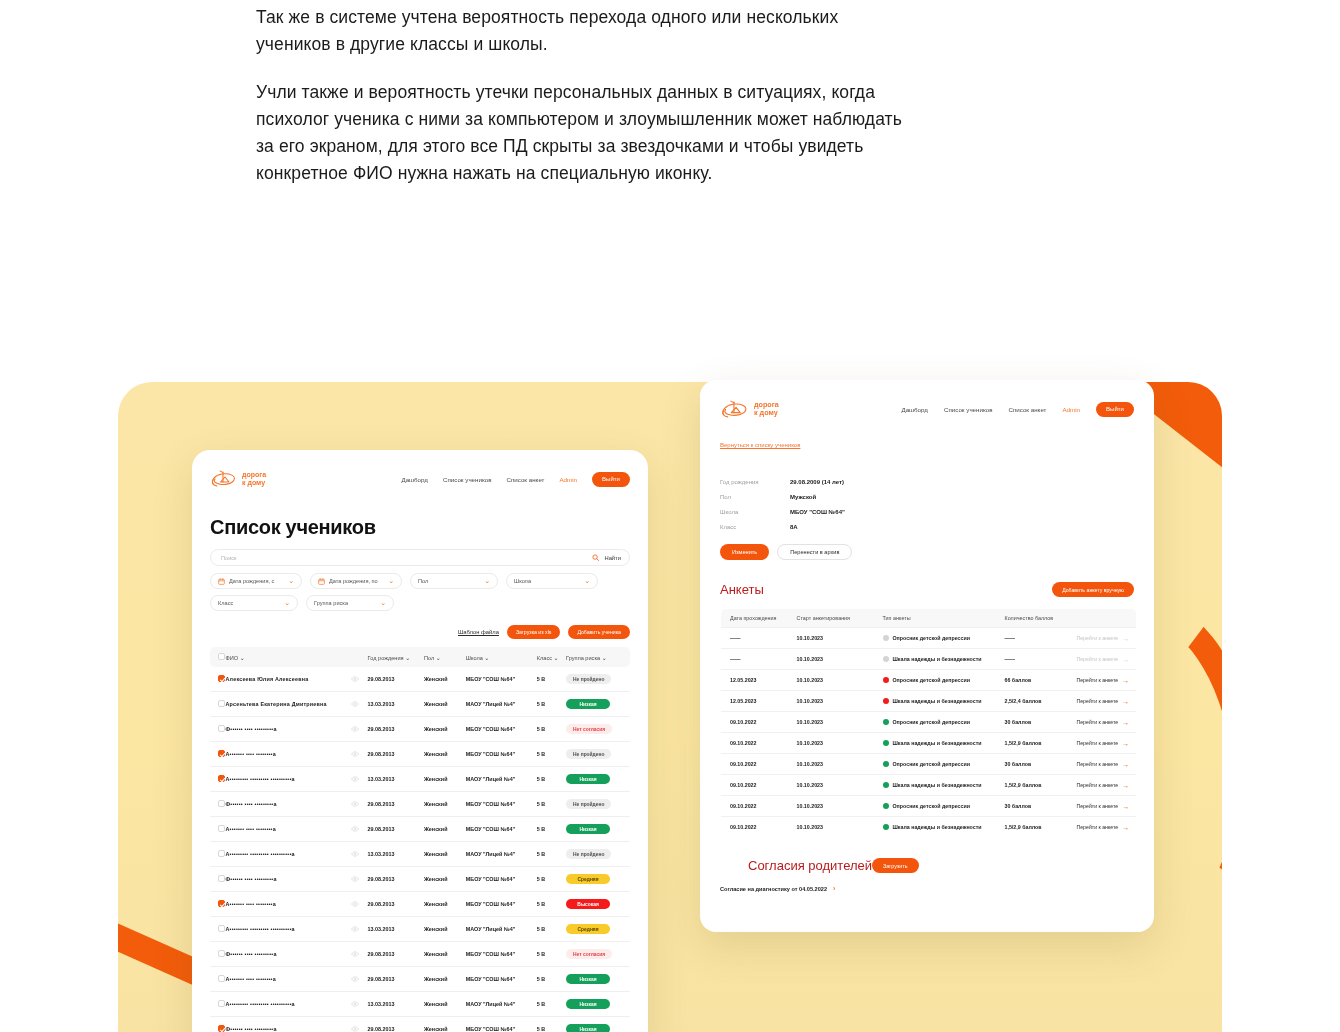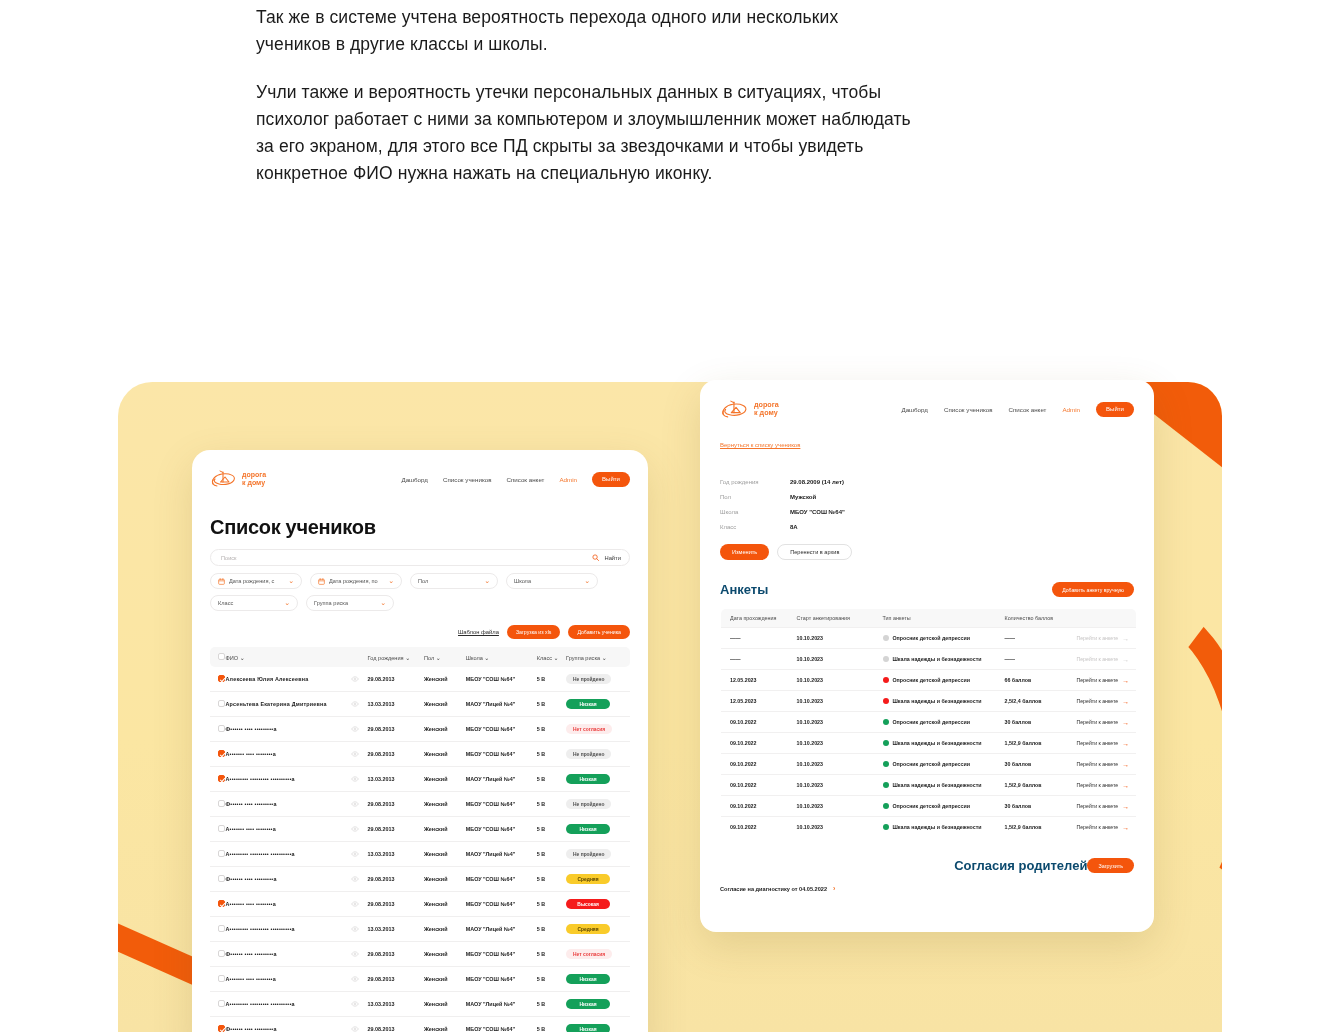--- a/index.html
+++ b/index.html
@@ -169,21 +169,21 @@
   .cr-facts { margin-top:12px; }
   .fact { display:flex; align-items:center; height:15px; font-size:6px; }
   .fact .k { width:70px; color:#9d9d9d; }
   .fact .v { color:#1a1a1a; font-weight:700; }
 
   .cr-btns { display:flex; align-items:center; gap:8px; margin-top:10px; }
   .cr-btns .btn-orange { height:16px; padding:0 12px; font-size:5.6px; }
   .cr-btns .btn-ghost { height:16px; padding:0 12px; font-size:5.6px; }
 
   .sec-head { display:flex; align-items:center; justify-content:space-between; margin-top:22px; }
-  .sec-title { font-size:13px; font-weight:700; color:#0c4a6e; }
+  .sec-title { font-size:13px; font-weight:400; color:#b91c1c; }
   .sec-head .btn-orange { height:15px; padding:0 10px; font-size:5.2px; }
 
   .atbl { width:100%; border-collapse:collapse; table-layout:fixed; margin-top:11px;
           border:1px solid #f0efef; border-radius:6px; overflow:hidden; }
   .atbl thead th {
     background:#f8f8f8; font-size:5.4px; color:#4b4b4b; font-weight:400;
     text-align:left; padding:6px 4px; white-space:nowrap;
   }
   .atbl thead th:first-child { padding-left:9px; }
   .atbl tbody td {
@@ -191,33 +191,33 @@
     border-top:1px solid #f1f0f0; white-space:nowrap;
   }
   .atbl tbody td:first-child { padding-left:9px; }
   .dot { width:6px; height:6px; border-radius:50%; display:inline-block; vertical-align:-1px; margin-right:4px; }
   .d-gray { background:#d4d4d4; } .d-red { background:#f51b1b; } .d-green { background:#14a05a; }
   .golink { display:inline-flex; align-items:center; gap:4px; font-size:5.2px; font-weight:400; }
   .golink.on { color:#2b2b2b; } .golink.off { color:#c6c4c4; }
   .arr { font-size:7px; line-height:1; }
   .arr.on { color:#f4550c; } .arr.off { color:#cfcdcd; }
 
-  .consent { margin-top:20px; display:flex; align-items:center; justify-content:flex-end; }
+  .consent { margin-top:20px; display:flex; align-items:center; justify-content:flex-start;margin-left:28px; }
   .consent .btn-orange { height:15px; padding:0 11px; font-size:5.4px; }
   .consent-row { margin-top:12px; display:flex; align-items:center; gap:6px; font-size:5.6px; color:#1c1c1c; font-weight:600; }
   .consent-row .arr { color:#f4752b; }
 </style>
 </head>
 <body>
 
 <div class="page">
 
   <div class="prose">
     <p>Так же в системе учтена вероятность перехода одного или нескольких учеников в другие классы и школы.</p>
-    <p>Учли также и вероятность утечки персональных данных в ситуациях, чтобы психолог работает с ними за компьютером и злоумышленник может наблюдать за его экраном, для этого все ПД скрыты за звездочками и чтобы увидеть конкретное ФИО нужна нажать на специальную иконку.</p>
+    <p>Учли также и вероятность утечки персональных данных в ситуациях, когда психолог ученика с ними за компьютером и злоумышленник может наблюдать за его экраном, для этого все ПД скрыты за звездочками и чтобы увидеть конкретное ФИО нужна нажать на специальную иконку.</p>
   </div>
 
   <div class="stage">
     <div class="stripe-left"></div>
     <div class="stripe-right"></div>
     <div class="stripe-right2"></div>
   </div>
 
   <div class="card card-left">
     <div class="cl-pad">

